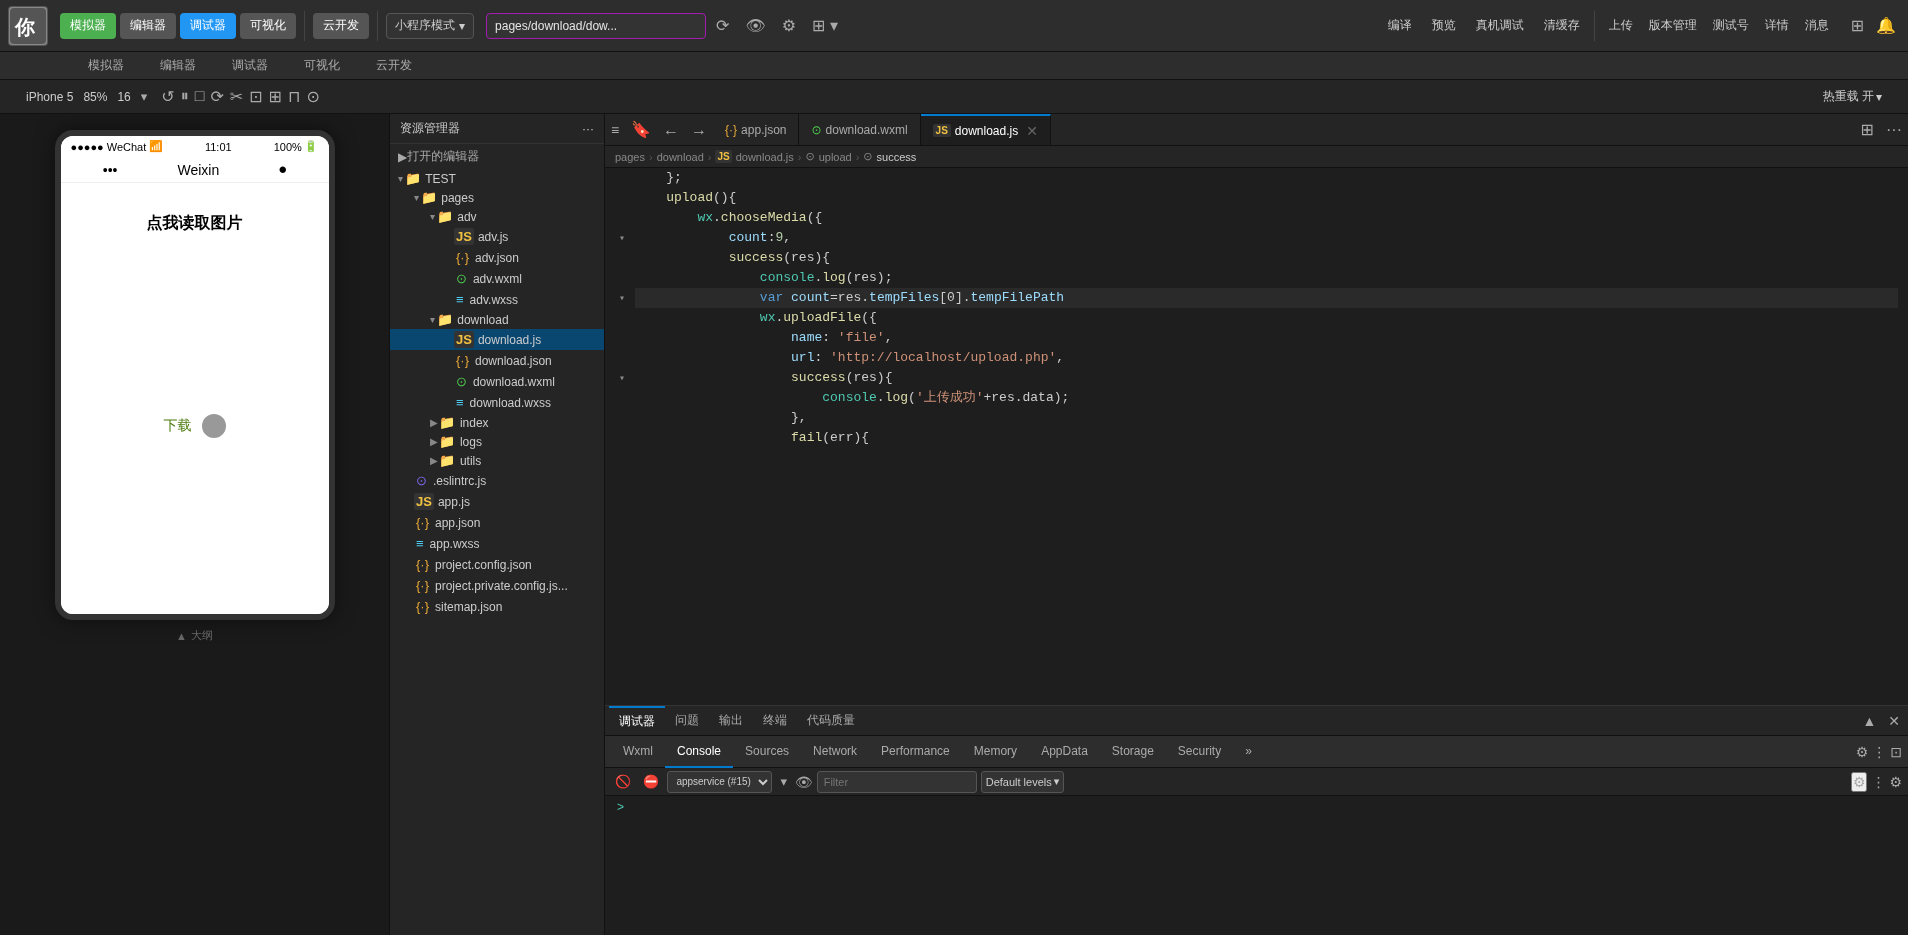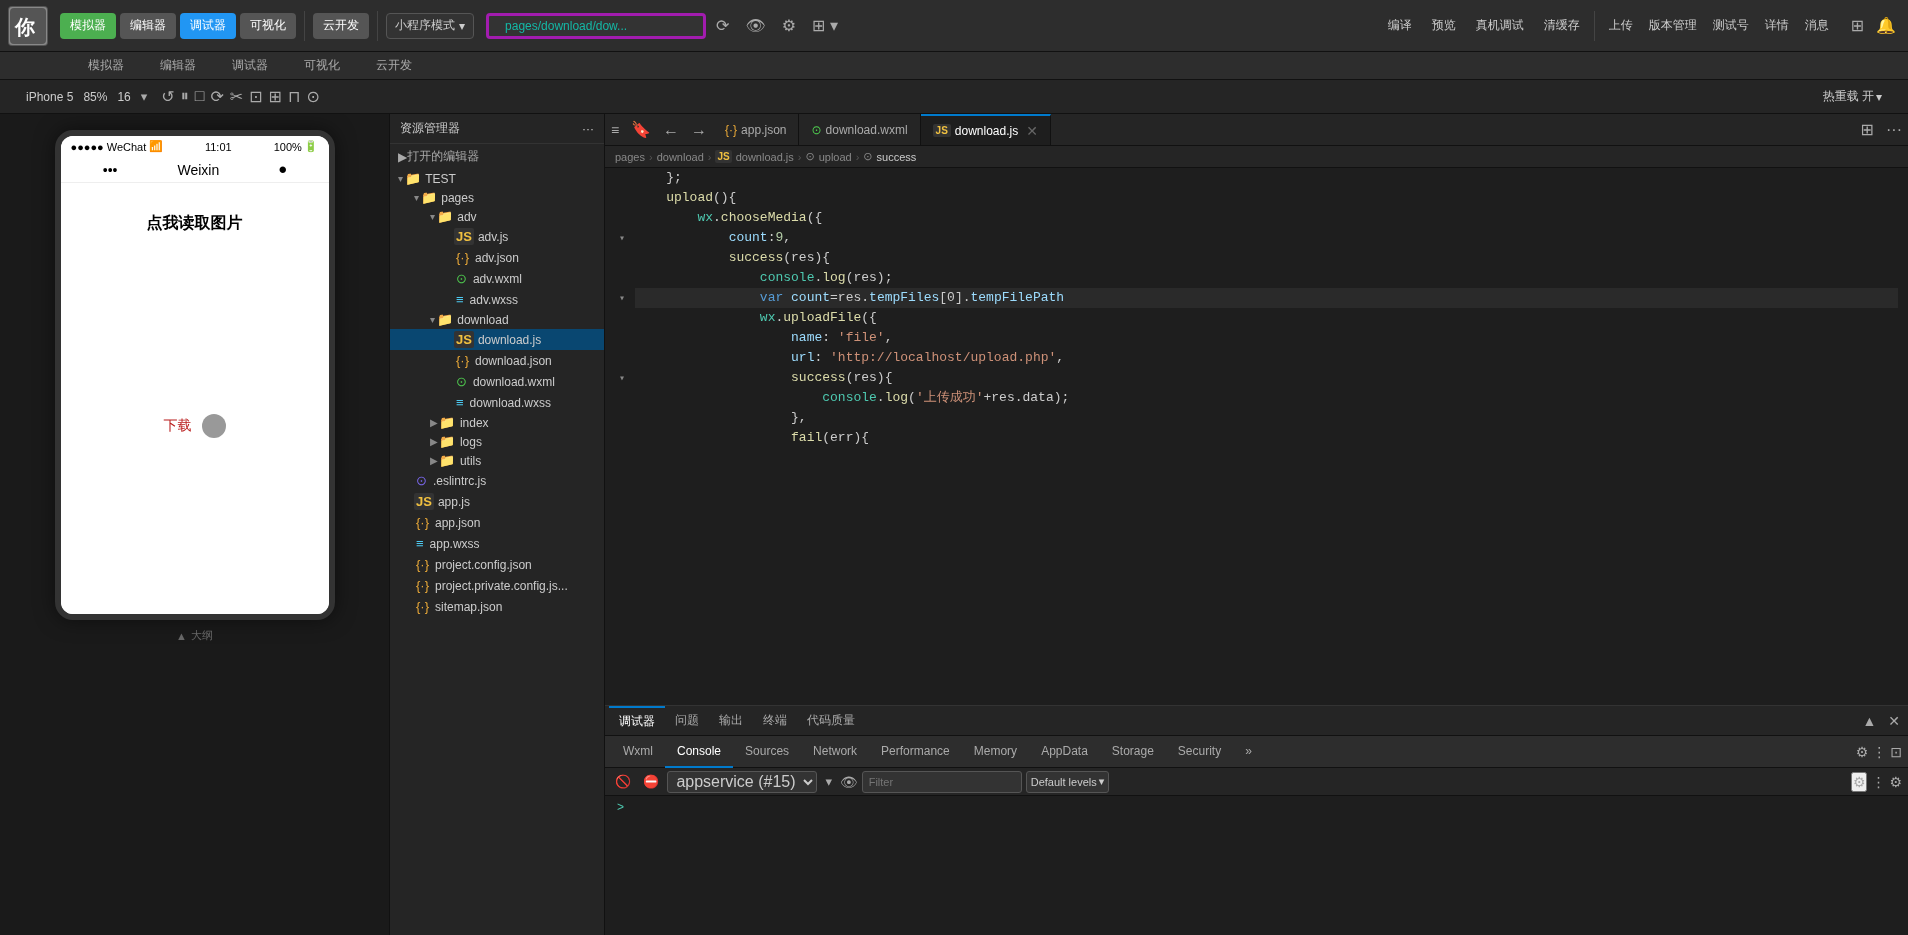--- a/index.html
+++ b/index.html
@@ -11,21 +11,21 @@
     }
     .logo-area { width: 40px; height: 40px; border-radius: 4px; overflow: hidden; display: flex; align-items: center; justify-content: center; background: #555; flex-shrink: 0; }
     .logo-img { width: 38px; height: 38px; background: #888; border-radius: 3px; }
     .toolbar-btn-group { display: flex; gap: 4px; margin-left: 8px; }
     .toolbar-btn { background: #4caf50; color: #fff; border: none; border-radius: 4px; padding: 4px 10px; font-size: 12px; cursor: pointer; height: 26px; display: flex; align-items: center; gap: 3px; }
     .toolbar-btn.green { background: #4caf50; }
     .toolbar-btn.blue { background: #2196f3; }
     .toolbar-btn.gray { background: #555; }
     .toolbar-sep { width: 1px; height: 30px; background: #444; margin: 0 4px; }
     .mode-selector { background: #333; color: #ccc; border: 1px solid #555; border-radius: 4px; padding: 3px 8px; font-size: 12px; cursor: pointer; height: 26px; display: flex; align-items: center; gap: 4px; }
-    .url-bar { background: #333; color: #14b8a6; border: 3px solid #a21caf; border-radius: 4px; padding: 3px 16px; font-size: 12px; width: 200px; height: 26px; display: flex; align-items: center; gap: 4px; }
+    .url-bar { background: #333; color: #e5e5e5; border: 1px solid #a21caf; border-radius: 4px; padding: 3px 8px; font-size: 12px; width: 200px; height: 26px; display: flex; align-items: center; gap: 4px; }
     .toolbar-icon-btn { background: transparent; border: none; color: #aaa; cursor: pointer; font-size: 16px; padding: 2px 6px; }
     .toolbar-text-btns { display: flex; gap: 8px; margin-left: auto; align-items: center; }
     .toolbar-text-btn { background: transparent; border: none; color: #ccc; cursor: pointer; font-size: 12px; padding: 2px 6px; }
     .top-bar-icons { display: flex; gap: 4px; margin-left: 4px; }
     .top-icon { color: #aaa; font-size: 16px; cursor: pointer; padding: 2px 4px; }
 
     
     .nav-labels { display: flex; background: #2d2d2d; border-bottom: 1px solid #111; height: 28px; padding: 0 70px; gap: 0; }
     .nav-label { color: #aaa; font-size: 12px; padding: 0 18px; display: flex; align-items: center; cursor: pointer; }
 
@@ -60,21 +60,21 @@
     
     .simulator-panel { width: 390px; background: #1a1a1a; border-right: 1px solid #111; display: flex; flex-direction: column; align-items: center; overflow: hidden; flex-shrink: 0; }
     .phone-frame { margin-top: 16px; width: 280px; min-height: 490px; background: #fff; border-radius: 18px; border: 6px solid #333; box-shadow: 0 0 20px rgba(0,0,0,0.5); overflow: hidden; display: flex; flex-direction: column; }
     .phone-status { display: flex; justify-content: space-between; align-items: center; padding: 4px 10px; background: #fff; font-size: 11px; color: #000; }
     .phone-status-left { display: flex; gap: 3px; align-items: center; }
     .phone-status-right { display: flex; gap: 3px; align-items: center; font-size: 11px; }
     .phone-title { text-align: center; font-size: 14px; color: #000; padding: 4px 0; border-bottom: 1px solid #eee; display: flex; justify-content: center; align-items: center; gap: 60px; }
     .phone-content { flex: 1; background: #fff; display: flex; flex-direction: column; align-items: center; }
     .phone-main-text { font-size: 16px; font-weight: bold; color: #000; margin-top: 30px; text-align: center; }
     .phone-download-area { margin-top: 180px; display: flex; justify-content: center; align-items: center; gap: 10px; }
-    .phone-download-label { font-size: 14px; color: #b91c1c; }
+    .phone-download-label { font-size: 14px; color: #4d7c0f; }
     .phone-download-btn { width: 24px; height: 24px; border-radius: 50%; background: #999; }
     .simulator-bottom { margin-top: 8px; color: #666; font-size: 11px; display: flex; align-items: center; gap: 4px; }
     .editor-tabs { display: flex; align-items: center; background: #252525; border-bottom: 1px solid #111; height: 32px; overflow: hidden; }
     .editor-tab { display: flex; align-items: center; padding: 0 12px; height: 32px; font-size: 12px; color: #aaa; cursor: pointer; border-right: 1px solid #111; gap: 4px; white-space: nowrap; }
     .editor-tab.active { background: #1e1e1e; color: #fff; border-top: 2px solid #007acc; }
     .editor-tab .tab-close { color: #666; font-size: 14px; margin-left: 4px; cursor: pointer; }
     .tab-icon-js { color: #f0c040; font-size: 10px; background: #333; border-radius: 2px; padding: 1px 3px; font-weight: bold; }
     .tab-icon-json { color: #e8a838; }
     .tab-icon-wxml { color: #4ec94e; }
 
@@ -111,21 +111,21 @@
     
     .devtools-tabs { display: flex; align-items: center; background: #2d2d2d; height: 32px; padding: 0 6px; border-bottom: 1px solid #111; gap: 0; }
     .devtools-tab { padding: 0 12px; height: 32px; display: flex; align-items: center; font-size: 12px; color: #aaa; cursor: pointer; border-bottom: 2px solid transparent; }
     .devtools-tab.active { color: #fff; border-bottom: 2px solid #007acc; }
     .devtools-right { margin-left: auto; display: flex; gap: 4px; align-items: center; }
     .devtools-icon-btn { background: transparent; border: none; color: #aaa; cursor: pointer; font-size: 14px; }
 
     
     .console-toolbar { display: flex; align-items: center; background: #252525; height: 28px; padding: 0 6px; border-bottom: 1px solid #111; gap: 4px; }
     .console-btn { background: transparent; border: none; color: #aaa; cursor: pointer; font-size: 13px; padding: 2px 4px; }
-    .console-select { background: #333; color: #ccc; border: 1px solid #555; border-radius: 3px; font-size: 16px; height: 22px; padding: 0 4px; }
+    .console-select { background: #333; color: #ccc; border: 1px solid #555; border-radius: 3px; font-size: 10px; height: 22px; padding: 0 4px; }
     .console-eye { color: #aaa; font-size: 14px; cursor: pointer; }
     .console-filter { background: #333; color: #ccc; border: 1px solid #555; border-radius: 3px; font-size: 11px; height: 22px; padding: 0 6px; width: 160px; }
     .console-levels { background: #333; color: #ccc; border: 1px solid #555; border-radius: 3px; font-size: 11px; height: 22px; padding: 0 4px; display: flex; align-items: center; gap: 2px; }
     .console-gear { color: #aaa; font-size: 14px; cursor: pointer; margin-left: auto; }
     .console-content { flex: 1; padding: 4px 8px; background: #1e1e1e; overflow-y: auto; }
     .console-arrow { color: #4ec9b0; font-size: 12px; cursor: pointer; padding: 2px 4px; }
 
     
     .editor-main { display: flex; flex-direction: column; flex: 1; overflow: hidden; }
   </style>

